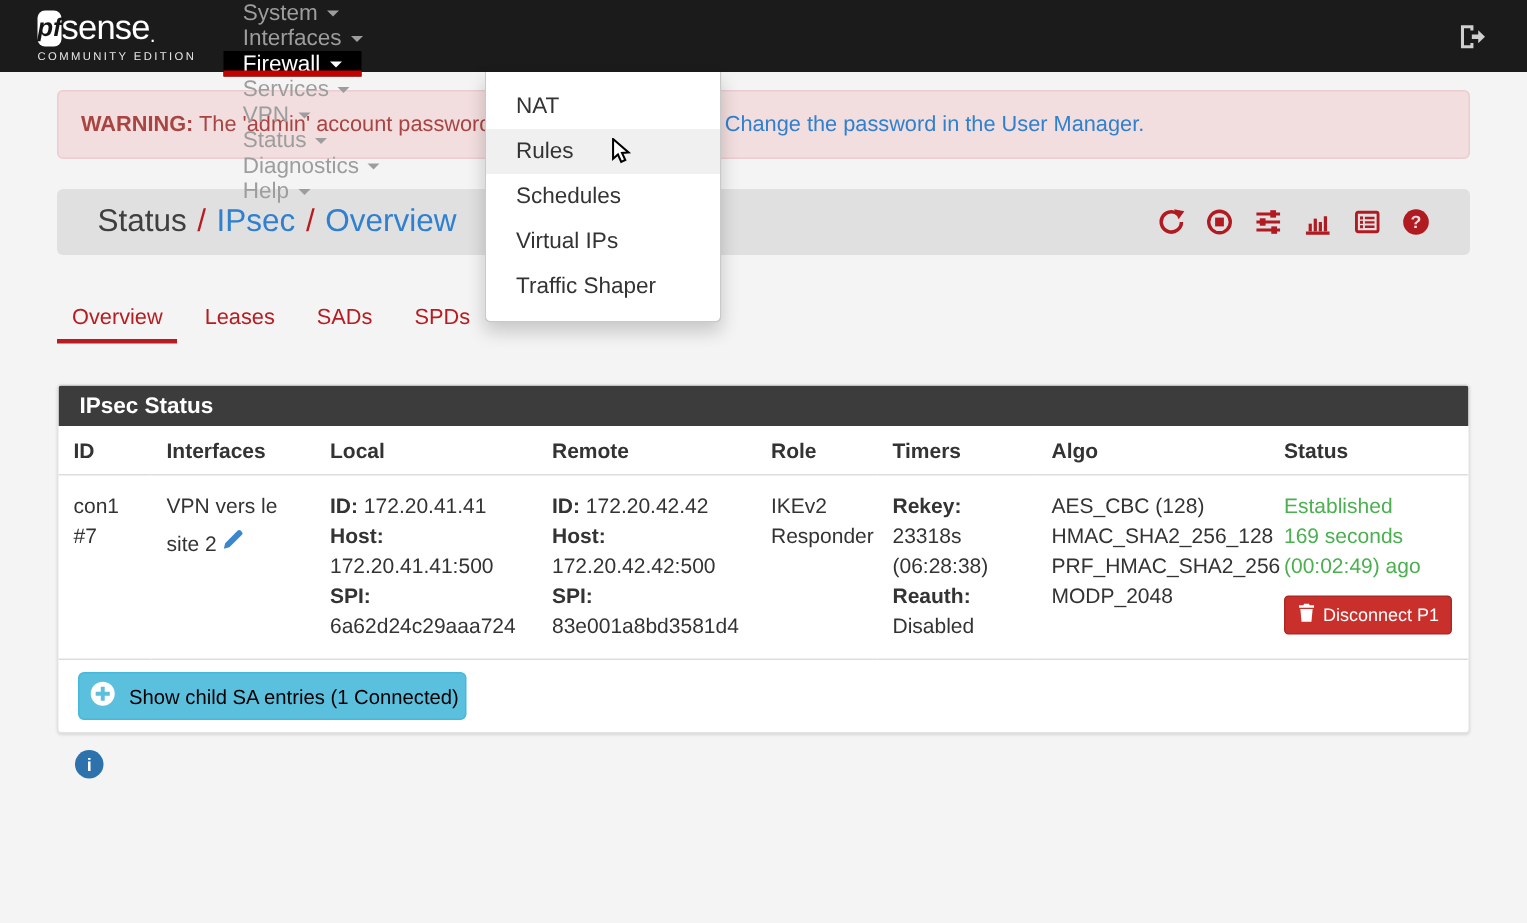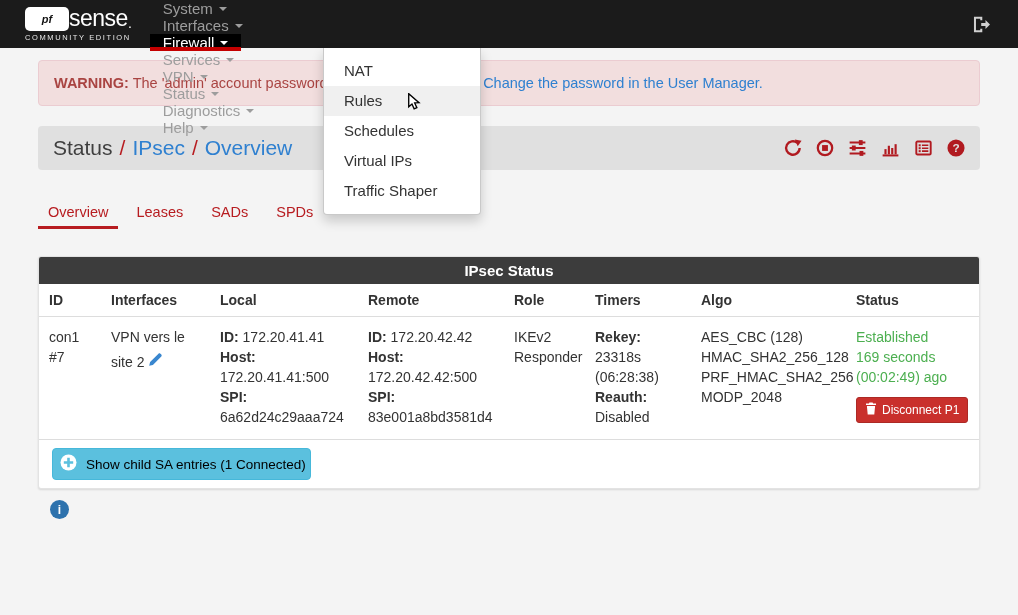--- a/index.html
+++ b/index.html
@@ -3,22 +3,22 @@
 <meta charset="utf-8">
 <style>
   * { margin:0; padding:0; box-sizing:border-box; }
   html,body { width:1018px; height:615px; overflow:hidden; background:#f4f4f4;
               font-family:"Liberation Sans", sans-serif; }
 
   
   .navbar { position:relative; height:48px; background:#1b1b1b; display:flex; align-items:stretch; z-index:500; }
   .brand { display:flex; flex-direction:column; justify-content:center; margin:0 18px 0 25px; cursor:pointer; }
   .brand-row { display:flex; align-items:center; }
-  .pf-box { width:44px; height:24px; background:#fff; border-radius:5px; color:#141414;
-            font-weight:bold; font-style:italic; font-size:11px; display:flex; align-items:center;
+  .pf-box { width:16px; height:24px; background:#fff; border-radius:5px; color:#141414;
+            font-weight:bold; font-style:italic; font-size:17px; display:flex; align-items:center;
             justify-content:center; }
   .sense { color:#fff; font-weight:normal; font-size:23px; letter-spacing:-0.5px; line-height:1; }
   .dot { color:#fff; font-size:14px; align-self:flex-end; }
   .tagline { color:#e8e8e8; font-size:7.5px; letter-spacing:1.6px; margin-top:2px; }
   .nav-items { display:flex; list-style:none; align-items:flex-start;flex-direction:column; }
   .nav-item { position:relative; display:flex; align-items:center; padding:0 13px; color:#9d9d9d;
               font-size:15px; cursor:pointer; }
   .nav-item.active { background:#000; color:#fff; }
   .nav-item.active::after { content:""; position:absolute; left:0; right:0; bottom:0; height:4px; background:#c40000; }
   .caret { display:inline-block; margin-left:6px; border-left:4px solid transparent;
@@ -37,35 +37,35 @@
 
   
   .container { margin:0 38px; }
 
   .alert { margin-top:12px; background:#f2dede; border:1px solid #ebccd1; border-radius:4px;
            padding:14px 15px; font-size:14.5px; color:#a94442; white-space:nowrap; overflow:hidden; }
   .alert b { font-weight:bold; }
   .alert-spacer { display:inline-block; width:141px; }
   .alert a { color:#2f80d0; text-decoration:none; cursor:pointer; }
 
-  .breadcrumb-bar { margin-top:20px; background:#e0e0e0; border-radius:4px; padding:10px 15px;
+  .breadcrumb-bar { margin-top:20px; background:#e0e0e0; border-radius:4px; padding:10px 27px;
                     display:flex; align-items:center; }
   .crumbs { font-size:21px; color:#3f3f3f; }
   .crumb-sep { color:#b71c20; margin:0 7px; }
   .crumb-link { color:#2f80d0; cursor:pointer; }
   .bc-icons { margin-left:auto; display:flex; align-items:center; gap:14px; color:#b11a20; }
   .bc-icons svg { display:block; cursor:pointer; }
 
   .tabs { margin-top:26px; display:flex; }
   .tab { padding:8px 10px 9px 10px; margin-right:8px; font-size:14.5px; color:#b71c20; cursor:pointer; }
   .tab.active { border-bottom:3px solid #b71c20; padding-bottom:6px; }
 
   .panel { margin-top:27px; background:#fff; border:1px solid #e3e3e3; border-radius:3px;
            box-shadow:0 1px 2px rgba(0,0,0,.12); overflow:hidden; }
-  .panel-heading { background:#3c3c3c; color:#fff; font-size:15px; font-weight:bold; padding:5px 14px;text-align:center; }
+  .panel-heading { background:#3c3c3c; color:#fff; font-size:15px; font-weight:bold; padding:5px 14px; }
   table { width:100%; border-collapse:collapse; table-layout:fixed; font-size:14px; color:#333; }
   col.c-id{width:62px} col.c-desc{width:109px} col.c-local{width:148px} col.c-remote{width:146px}
   col.c-role{width:81px} col.c-timers{width:106px} col.c-algo{width:155px} col.c-status{width:auto}
   th { text-align:left; font-weight:bold; padding:8px 6px 8px 10px; border-bottom:1px solid #ddd; }
   td { vertical-align:top; padding:10px 6px 12px 10px; border-bottom:1px solid #ddd; line-height:20px;margin-top:16px; }
   td .line { display:block; }
   td b { font-weight:bold; }
   .status-cell { color:#4caf50; }
   .btn-danger { margin-top:10px; display:inline-flex; align-items:center; gap:5px; background:#c9302c;
                 border:1px solid #ac2925; color:#fff; font-size:12px; padding:4px 8px; border-radius:3px;

